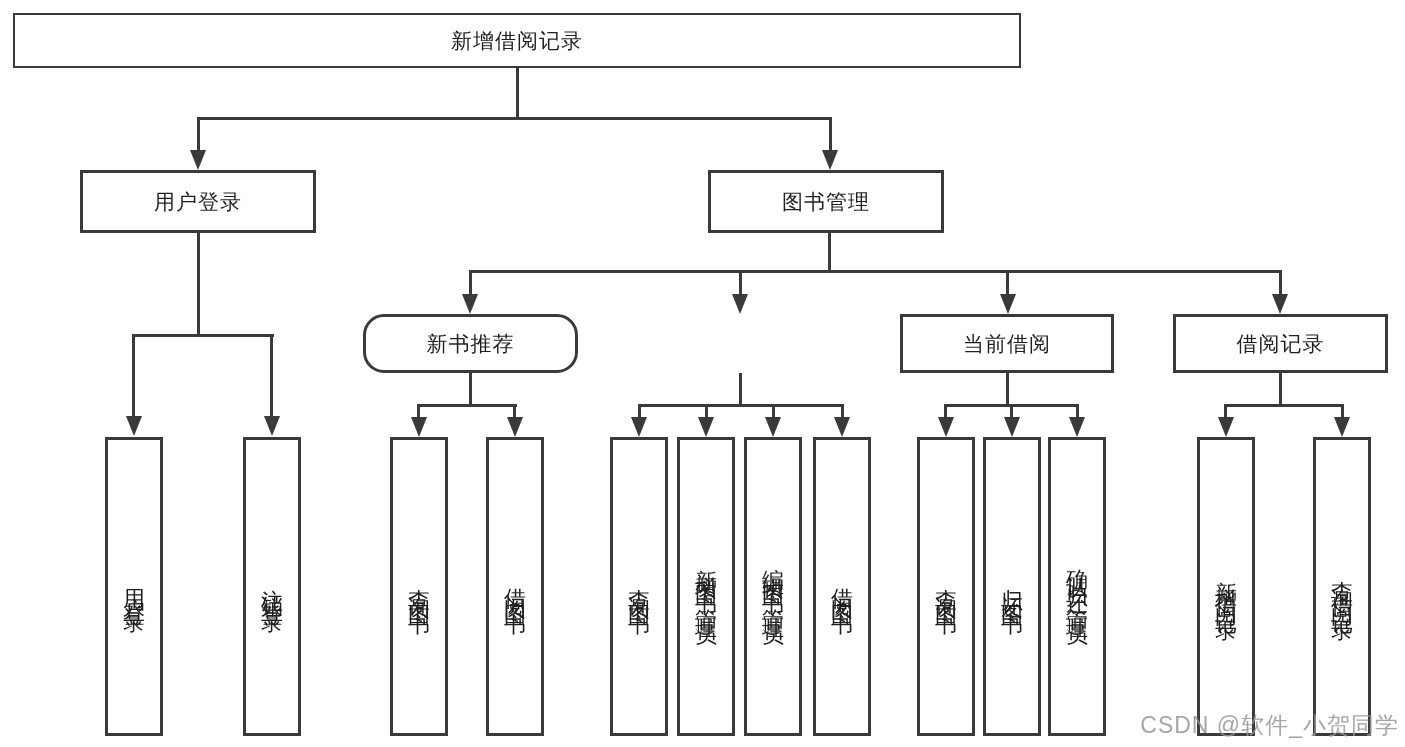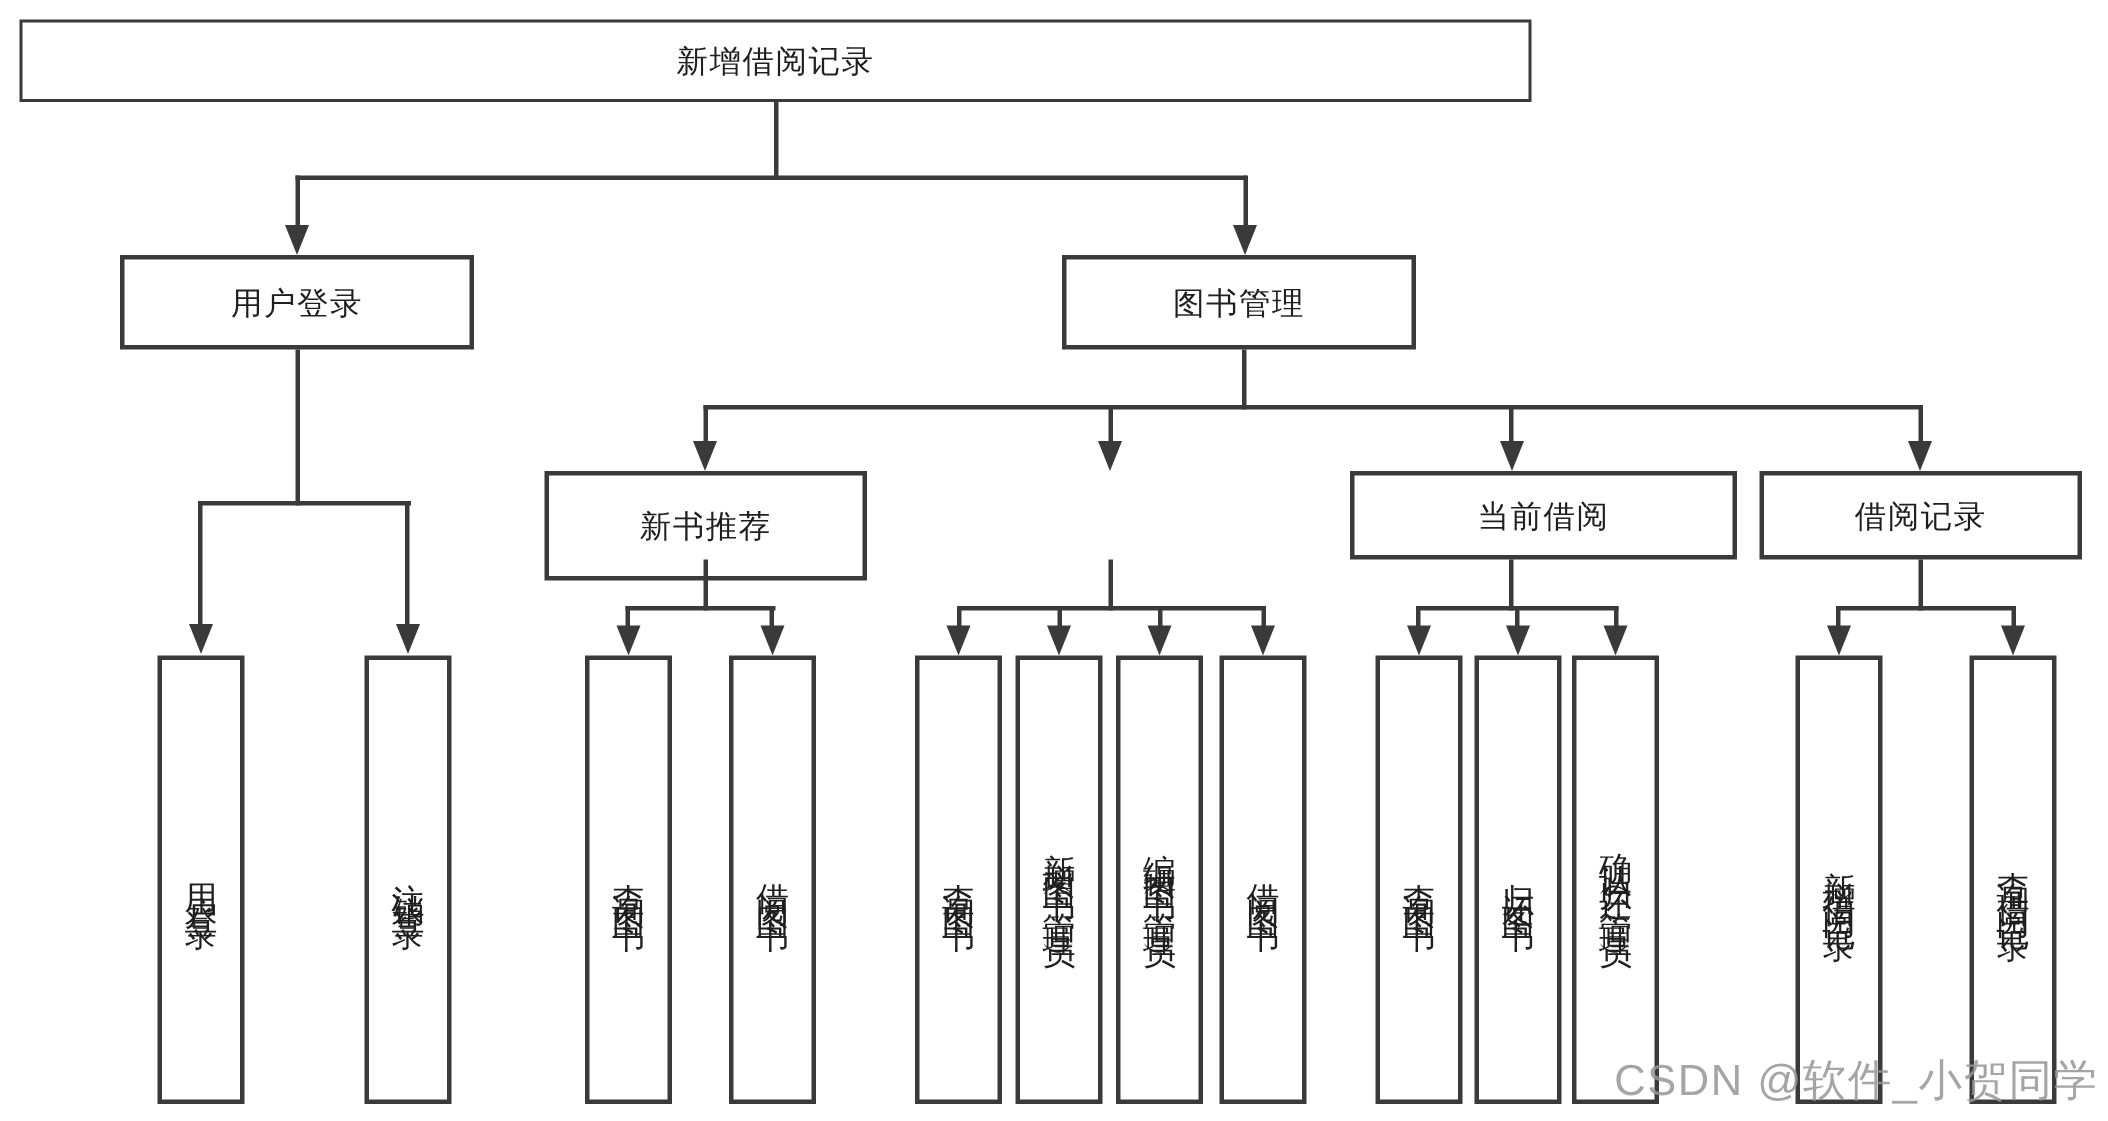--- a/index.html
+++ b/index.html
@@ -61,21 +61,21 @@
     width: 0; height: 0;
     border-left: 8px solid transparent;
     border-right: 8px solid transparent;
     border-top: 20px solid var(--line);
   }
 
   .watermark {
     position: absolute;
     right: 6px;
     bottom: 6px;
-    font-size: 29px;
+    font-size: 23px;
     color: var(--watermark);
     opacity: 0.85;
     letter-spacing: 1px;
     z-index: 5;
     white-space: nowrap;
   }
 </style>
 </head>
 <body>
 
@@ -104,22 +104,22 @@
   <div class="hline" style="left:469px; top:270px; width:813px;"></div>
   <div class="vline" style="left:469px; top:270px; height:26px;"></div>
   <div class="ahead" style="left:462px; top:294px;"></div>
   <div class="vline" style="left:739px; top:270px; height:26px;"></div>
   <div class="ahead" style="left:732px; top:294px;"></div>
   <div class="vline" style="left:1006px; top:270px; height:26px;"></div>
   <div class="ahead" style="left:1000px; top:294px;"></div>
   <div class="vline" style="left:1279px; top:270px; height:26px;"></div>
   <div class="ahead" style="left:1272px; top:294px;"></div>
 
-  <div class="hbox" style="left:363px; top:314px; width:215px; height:73px;">新书推荐</div>
-  <div class="hbox" style="left:900px; top:314px; width:258px; height:59px;">当前借阅</div>
+  <div class="hbox" style="left:363px; top:314px; width:215px; height:59px;border-radius:21px;">新书推荐</div>
+  <div class="hbox" style="left:900px; top:314px; width:214px; height:59px;">当前借阅</div>
   <div class="hbox" style="left:1173px; top:314px; width:215px; height:59px;">借阅记录</div>
 
   <div class="vline" style="left:469px; top:373px; height:34px;"></div>
   <div class="hline" style="left:417px; top:404px; width:100px;"></div>
   <div class="vline" style="left:417px; top:404px; height:15px;"></div>
   <div class="ahead" style="left:411px; top:417px;"></div>
   <div class="vline" style="left:513px; top:404px; height:15px;"></div>
   <div class="ahead" style="left:507px; top:417px;"></div>
 
   <div class="vline" style="left:739px; top:373px; height:34px;"></div>

